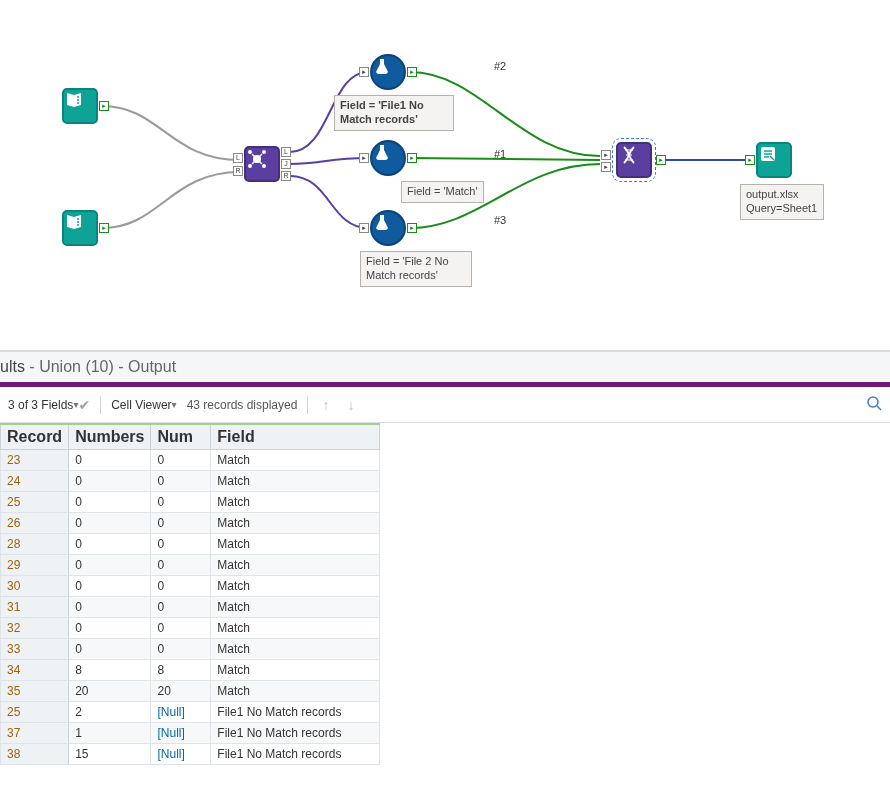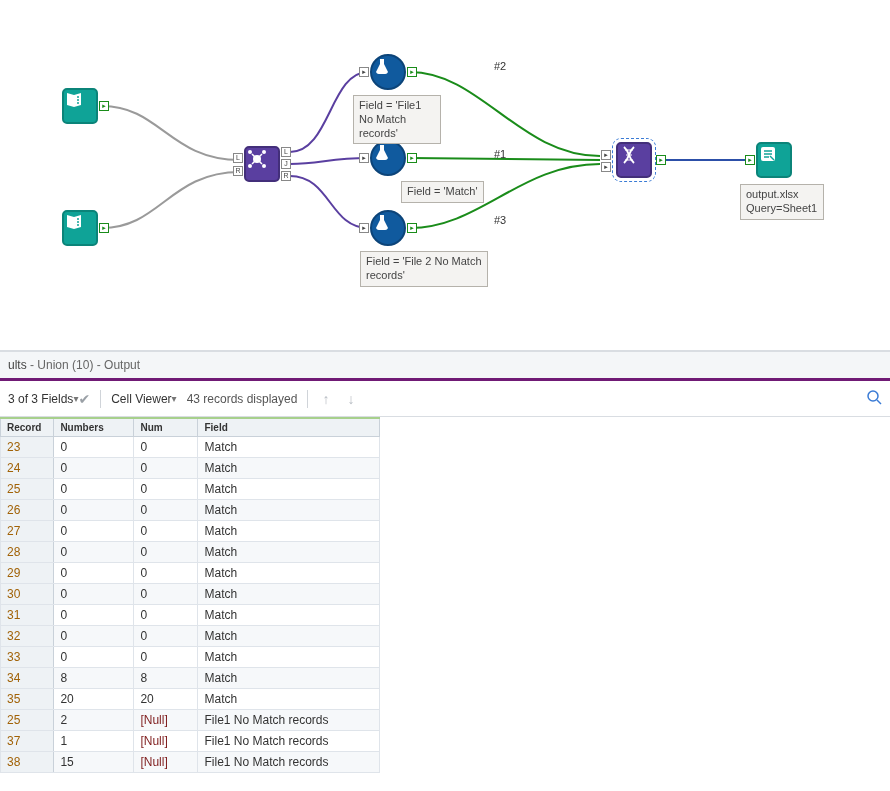--- a/index.html
+++ b/index.html
@@ -11,37 +11,37 @@
   .tool.teal { background:#0fa397; border:2px solid #0b8479; }
   .tool.purple { background:#5a3fa0; border:2px solid #432f7a; }
   .tool.blue { background:#105a9e; border:2px solid #0c4479; border-radius:50%; }
   .tool.sel { outline:1px dashed #3a7bd5; outline-offset:3px; }
   .tool svg { display:block; }
   .port { position:absolute; width:10px; height:10px; background:#fff; border:1px solid #888; font-size:7px; line-height:8px; text-align:center; color:#444; }
   .port.green { border-color:#1a8c1a; color:#1a8c1a;}
   .lbl { position:absolute; font-size:11px; color:#333; }
   .note { position:absolute; background:#f4f3f1; border:1px solid #b5b2ab; padding:3px 5px; font-size:11px; color:#444; line-height:1.25; }
   
-  .results-hdr { background:#f4f6f8; border-top:2px solid #d9dde2; border-bottom:3px solid #701a75; padding:6px 8px; color:#666; font-size:12px;}
+  .results-hdr { background:#f4f6f8; border-top:2px solid #d9dde2; border-bottom:5px solid #701a75; padding:6px 0; color:#666; font-size:16px;}
   .toolbar { display:flex; align-items:center; gap:10px; padding:8px 8px; border-bottom:1px solid #d9dde2; background:#fff;}
   .toolbar .sep { width:1px; height:18px; background:#d0d4d9; }
   .toolbar .btn { display:flex; align-items:center; color:#333; cursor:pointer;}
   .toolbar .chev { font-size:10px; color:#777; }
   .toolbar .tick { color:#9aa0a6; font-size:14px;}
   .toolbar .rec { color:#555; }
   .toolbar .navbtn { color:#b7bcc3; font-size:14px; padding:0 4px; cursor:pointer;}
   .toolbar .spacer { flex:1; }
   .toolbar .search-ic { color:#3a7bd5; cursor:pointer;}
   
   .grid { width:380px; border-collapse:collapse; }
-  .grid thead th { background:#eef2f5; border:1px solid #c9d1d9; border-top:2px solid #a7d08c; font-weight:600; text-align:left; padding:3px 6px; font-size:10px; color:#333;}
+  .grid thead th { background:#eef2f5; border:1px solid #c9d1d9; border-top:2px solid #a7d08c; font-weight:600; text-align:left; padding:3px 6px; font-size:16px; color:#333;}
   .grid tbody td { border:1px solid #dfe4ea; padding:3px 6px; font-size:12px; }
   .grid tbody tr:nth-child(even) td { background:#f6f8fa; }
   .grid tbody td.rec { text-align:left; color:#a16207; background:#eef2f5 !important; border-right:1px solid #c9d1d9;}
-  .grid .null { color:#7f1d1d; }
+  .grid .null { color:#0369a1; }
   .grid thead th.rec { width:50px; }
   .grid thead th.c1 { width:75px;margin-top:41px; }
   .grid thead th.c2 { width:60px; }
   .grid thead th.c3 { width:170px; }
   .gridwrap { height:360px; overflow:hidden; }
 </style>
 </head>
 <body>
 
 <div class="canvas">
@@ -145,23 +145,23 @@
         <line x1="6" y1="13" x2="11" y2="13" stroke="#0fa397" stroke-width="1.5"></line>
         <path d="M12 12 L16 16" stroke="#0fa397" stroke-width="1.5"></path>
       </svg>
   </div>
   <div class="port green" style="left:745px; top:155px;">▸</div>
 
   <span class="lbl" style="left:494px; top:60px;">#2</span>
   <span class="lbl" style="left:494px; top:148px;">#1</span>
   <span class="lbl" style="left:494px; top:214px;">#3</span>
 
-  <div class="note" style="left:353px; top:95px; width:88px;">Field = 'File1 No Match records'</div>
+  <div class="note" style="left:334px; top:95px; width:120px;font-weight:bold;">Field = 'File1 No Match records'</div>
   <div class="note" style="left:364px; top:181px;margin-left:37px;">Field = 'Match'</div>
-  <div class="note" style="left:360px; top:251px; width:128px;">Field = 'File 2 No Match records'</div>
+  <div class="note" style="left:360px; top:251px; width:112px;">Field = 'File 2 No Match records'</div>
   <div class="note" style="left:740px; top:184px; width:84px;">
     <span>output.xlsx</span><br>
     <span>Query=Sheet1</span>
   </div>
 </div>
 
 <div class="results-hdr"><span style="color:#444;">ults</span><span> - Union (10) - Output</span></div>
 
 <div class="toolbar">
   <div class="btn">
@@ -216,26 +216,20 @@
           <td>0</td>
           <td>Match</td>
         </tr>
         <tr>
           <td class="rec">26</td>
           <td>0</td>
           <td>0</td>
           <td>Match</td>
         </tr>
         <tr>
-          <td class="rec">27</td>
-          <td>0</td>
-          <td>0</td>
-          <td>Match</td>
-        </tr>
-        <tr>
           <td class="rec">28</td>
           <td>0</td>
           <td>0</td>
           <td>Match</td>
         </tr>
         <tr>
           <td class="rec">29</td>
           <td>0</td>
           <td>0</td>
           <td>Match</td>

